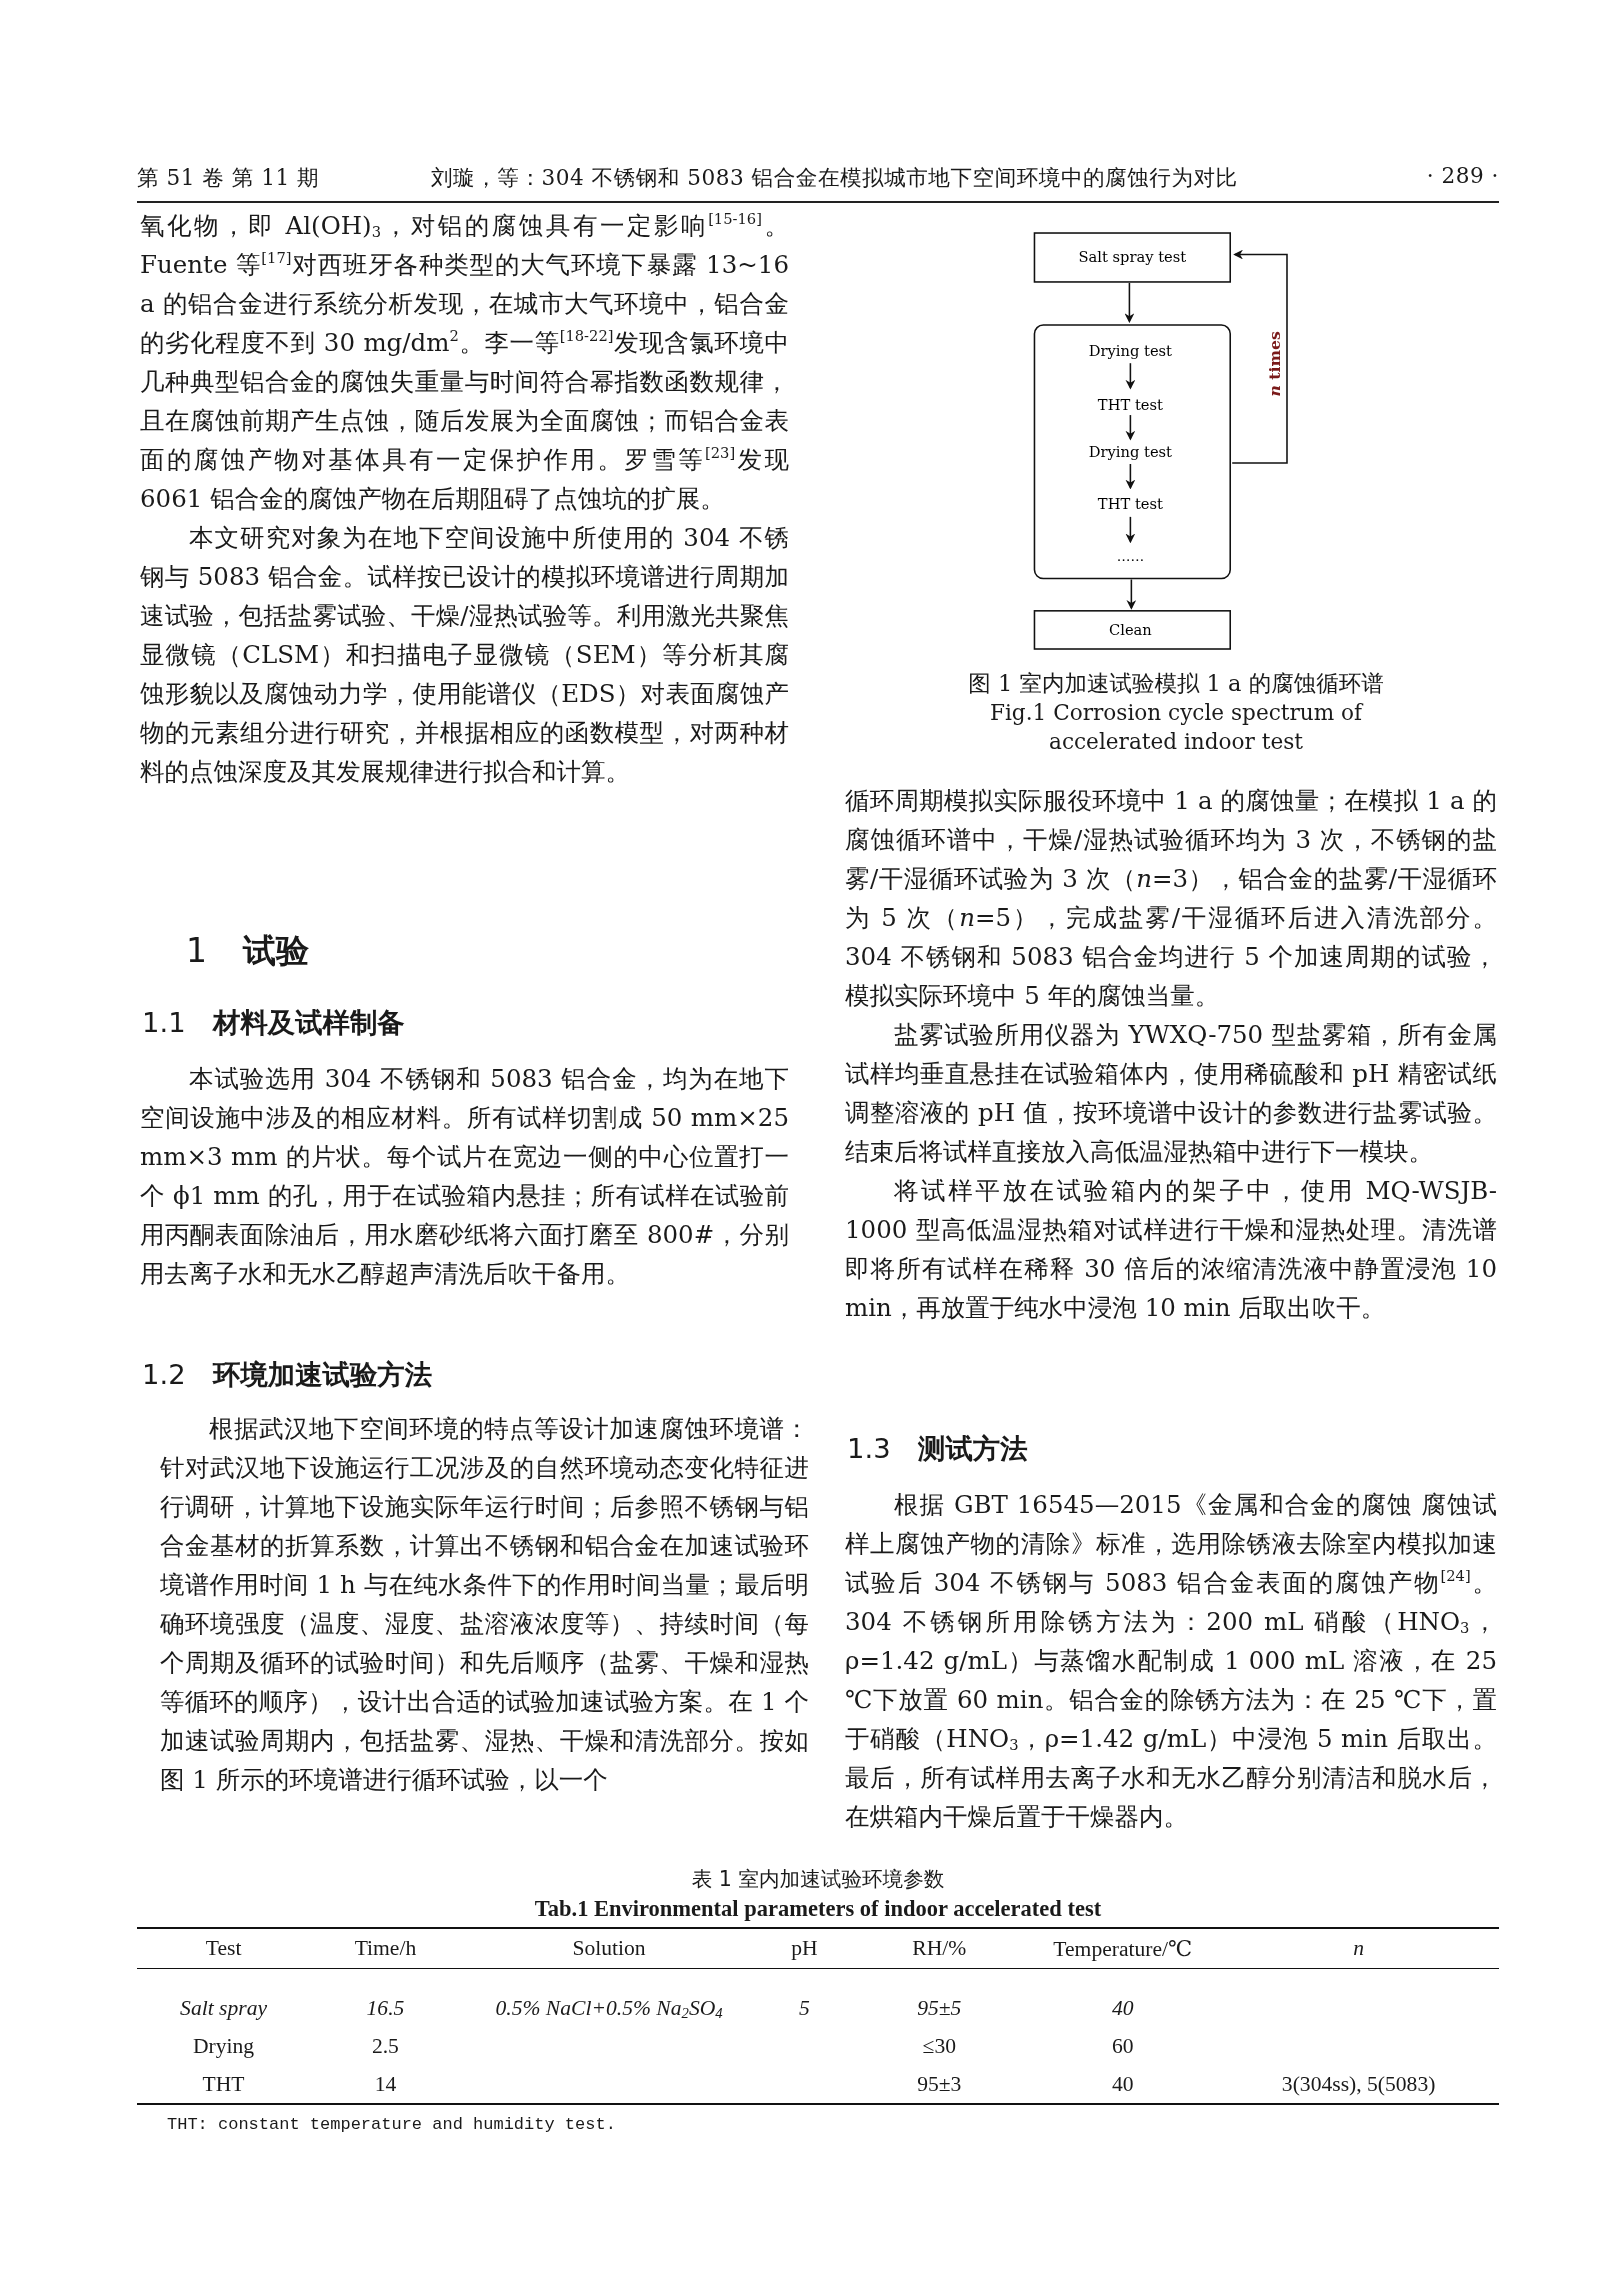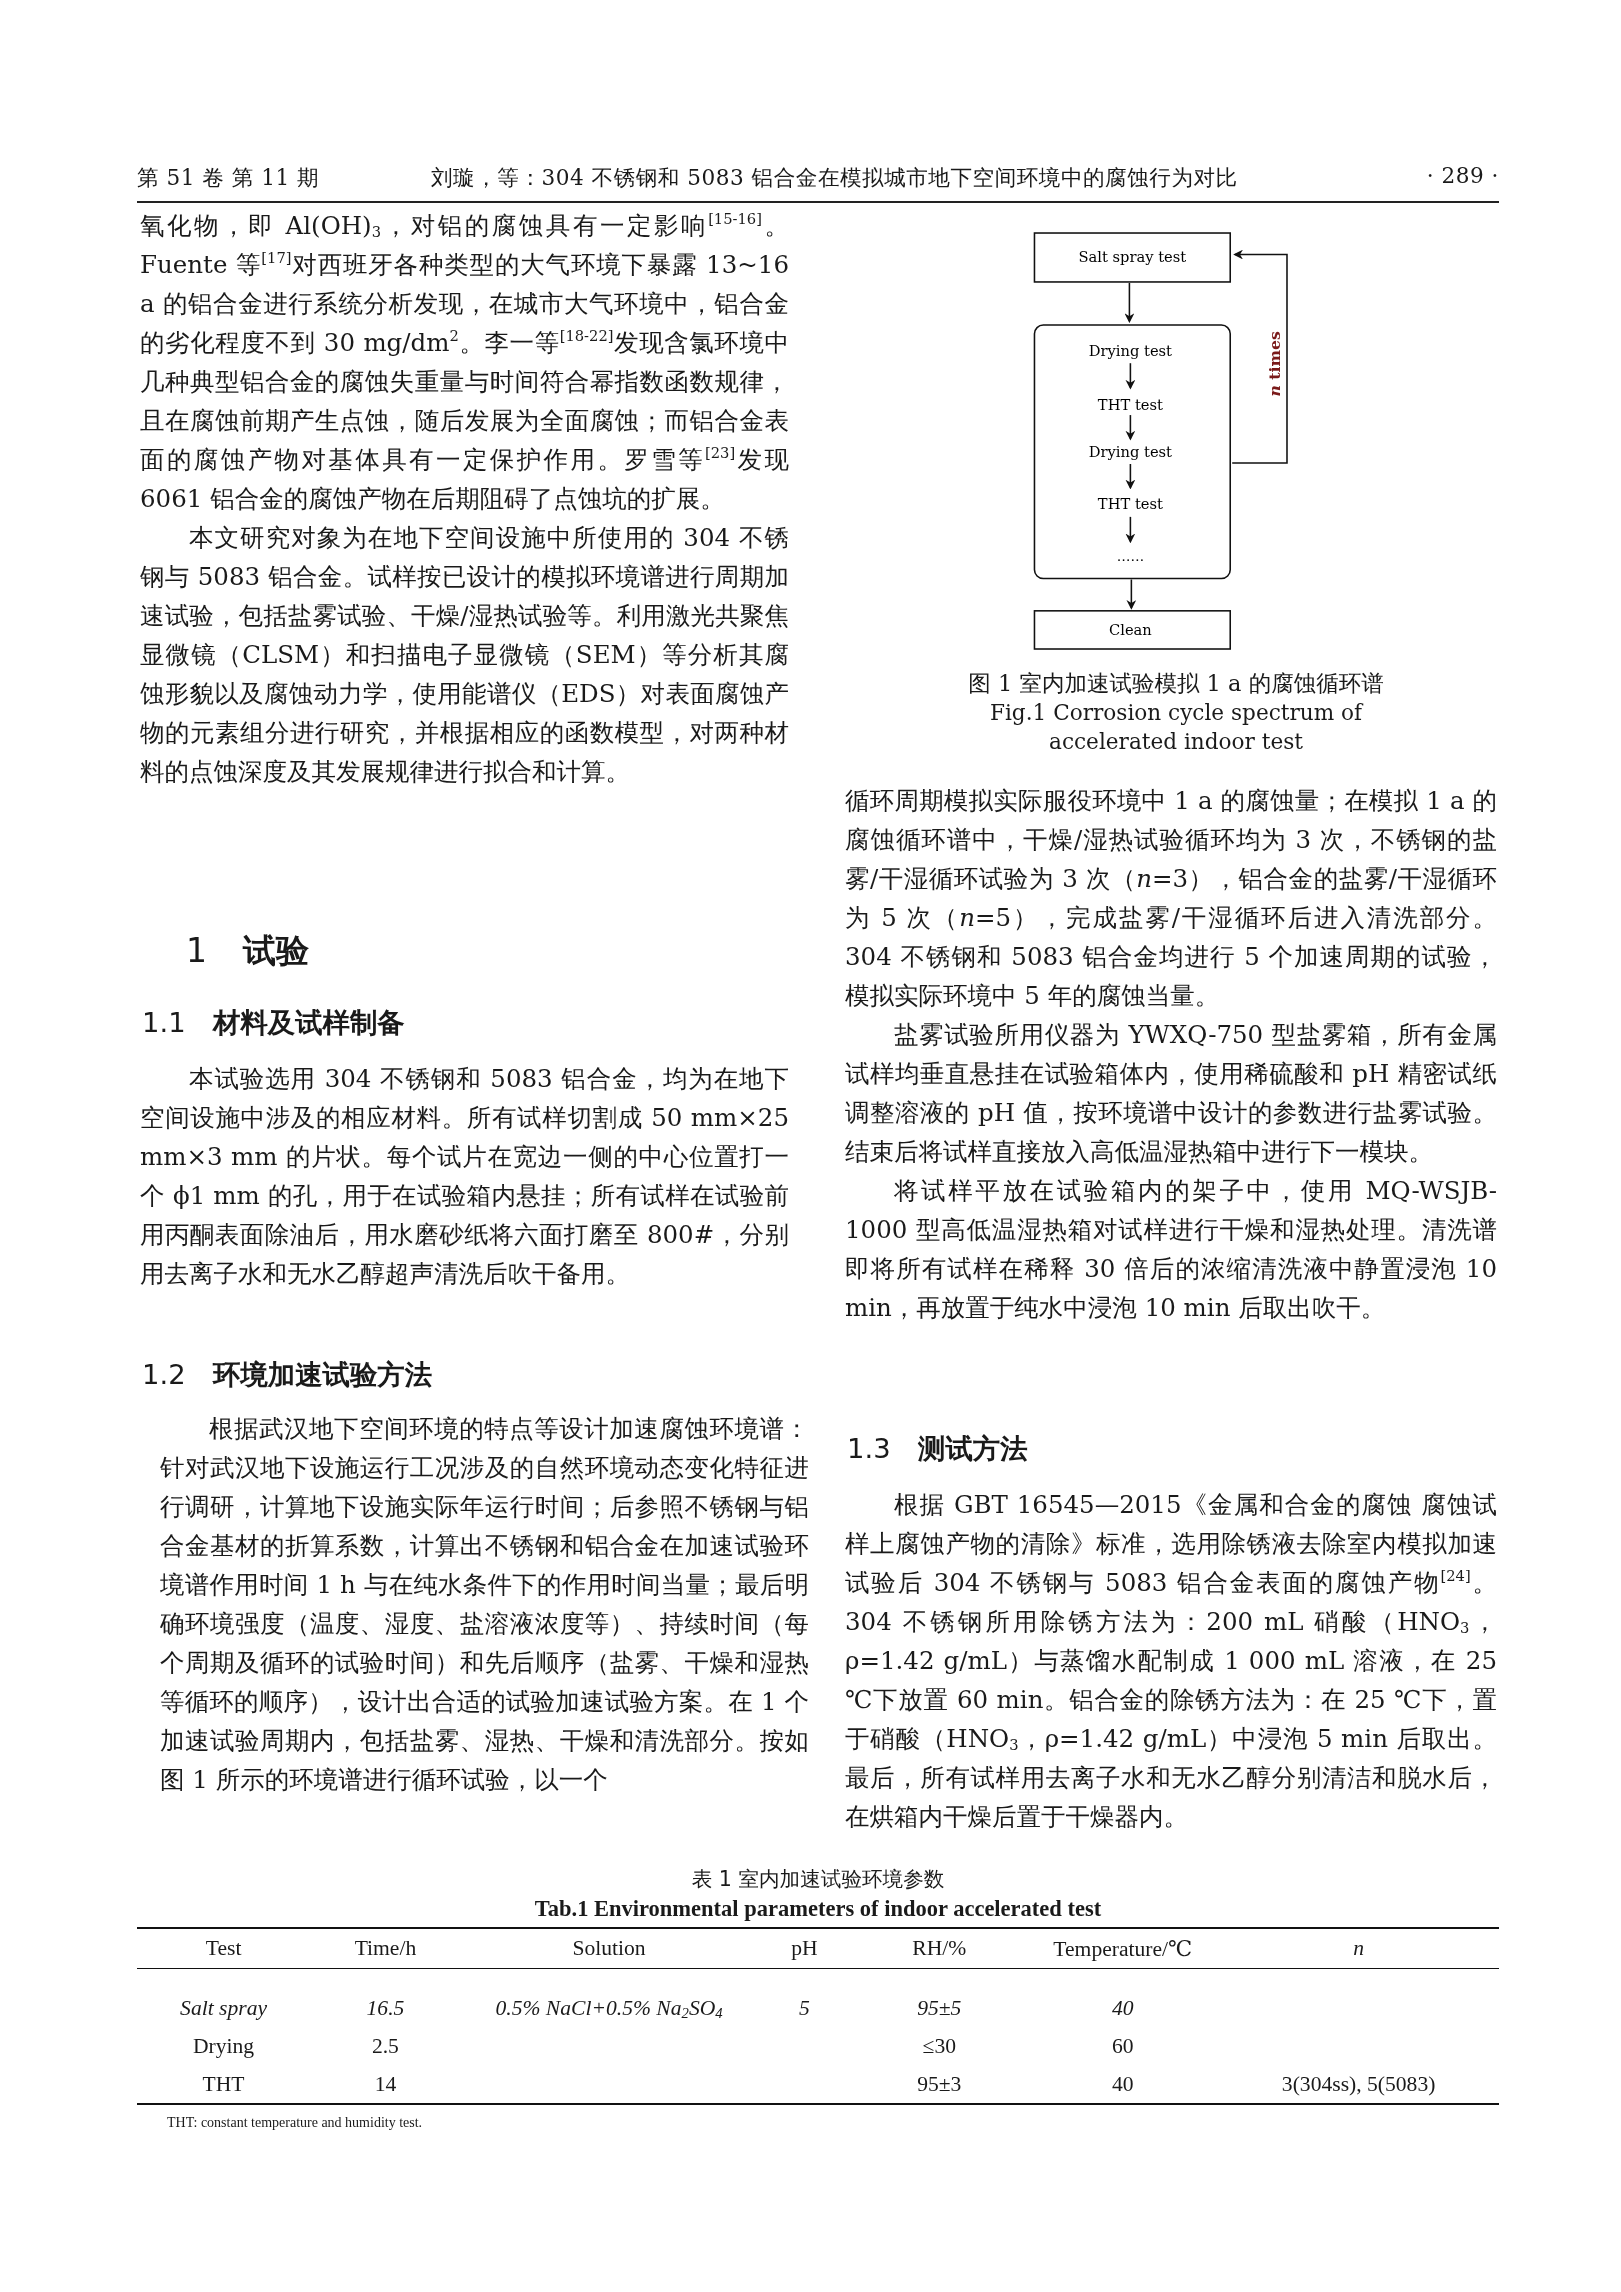--- a/index.html
+++ b/index.html
@@ -64,22 +64,22 @@
   table.env th, table.env td { text-align: center; padding: 0 5.9px; }
   table.env tbody tr:first-child td { padding-top: 20px; font-style: italic; }
   .c-test { width: 172px; }
   .c-time { width: 147px; }
   .c-sol { width: 304px; }
   .c-ph { width: 88px; }
   .c-rh { width: 176px; }
   .c-temp { width: 186px; }
   .c-n { width: 289px; }
   .tab-note {
-    position: absolute; left: 167px; top: 2115px; font-size: 14px;
-    font-family: Liberation Serif, serif;
+    position: absolute; left: 167px; top: 2115px; font-size: 17px;
+    font-family: Liberation Mono, monospace;
   }
 </style>
 </head>
 <body>
 
 <div class="header">
   <span class="vol">第 51 卷   第 11 期</span>
   <span class="title">刘璇，等：304 不锈钢和 5083 铝合金在模拟城市地下空间环境中的腐蚀行为对比</span>
   <span class="page">· 289 ·</span>
 </div>

